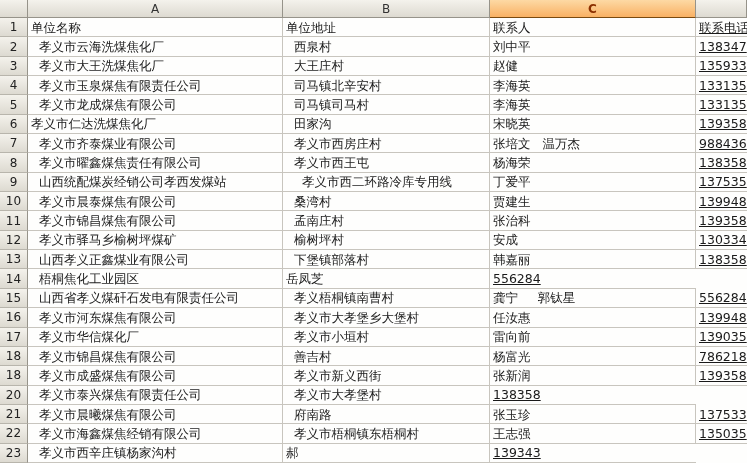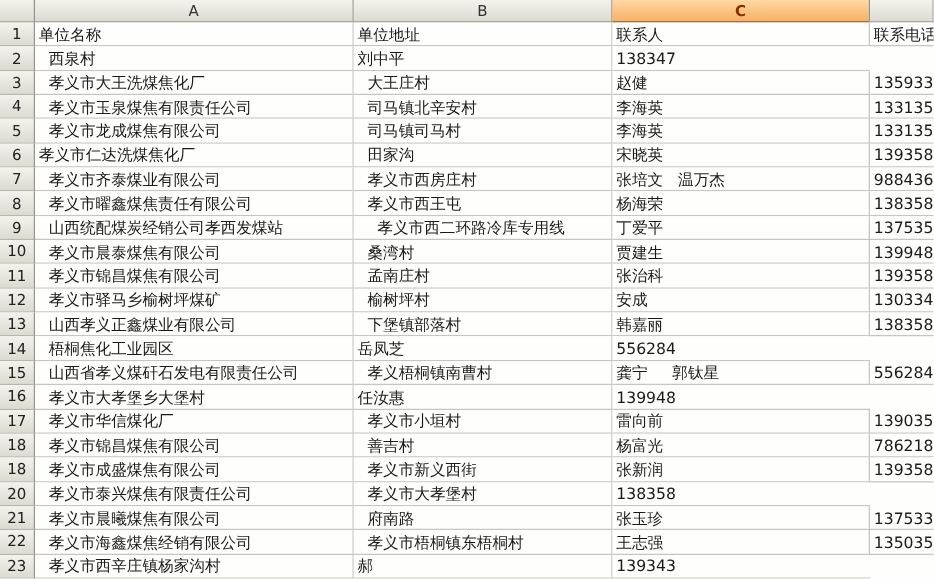--- a/index.html
+++ b/index.html
@@ -45,21 +45,21 @@
   }
   .cell{
     background:var(--cell-bg);
     border-right:1px solid var(--grid-line);
     border-bottom:1px solid var(--grid-line);
     box-sizing:border-box;overflow:hidden;
     display:flex;align-items:center;
     padding-left:3px;white-space:pre;
     line-height:19px;
   }
-  .cell.last{border-right:none;}
+  .cell.last{border-right:none;text-decoration:underline;}
 </style>
 </head>
 <body>
 
 <div class="sheet">
   <div class="hrow">
     <div class="corner"></div>
     <div class="colh">A</div>
     <div class="colh">B</div>
     <div class="colh selected">C</div>
@@ -69,20 +69,21 @@
   <div class="row">
     <div class="rnum">1</div>
     <div class="cell">单位名称</div>
     <div class="cell">单位地址</div>
     <div class="cell">联系人</div>
     <div class="cell last">联系电话</div>
   </div>
 
   <div class="row">
     <div class="rnum">2</div>
+    <div class="cell">  孝义市云海洗煤焦化厂</div>
     <div class="cell">  西泉村</div>
     <div class="cell">刘中平</div>
     <div class="cell last">138347</div>
   </div>
 
   <div class="row">
     <div class="rnum">3</div>
     <div class="cell">  孝义市大王洗煤焦化厂</div>
     <div class="cell">  大王庄村</div>
     <div class="cell">赵健</div>
@@ -179,20 +180,21 @@
   <div class="row">
     <div class="rnum">15</div>
     <div class="cell">  山西省孝义煤矸石发电有限责任公司</div>
     <div class="cell">  孝义梧桐镇南曹村</div>
     <div class="cell">龚宁     郭钛星</div>
     <div class="cell last">556284</div>
   </div>
 
   <div class="row">
     <div class="rnum">16</div>
+    <div class="cell">  孝义市河东煤焦有限公司</div>
     <div class="cell">  孝义市大孝堡乡大堡村</div>
     <div class="cell">任汝惠</div>
     <div class="cell last">139948</div>
   </div>
 
   <div class="row">
     <div class="rnum">17</div>
     <div class="cell">  孝义市华信煤化厂</div>
     <div class="cell">  孝义市小垣村</div>
     <div class="cell">雷向前</div>

